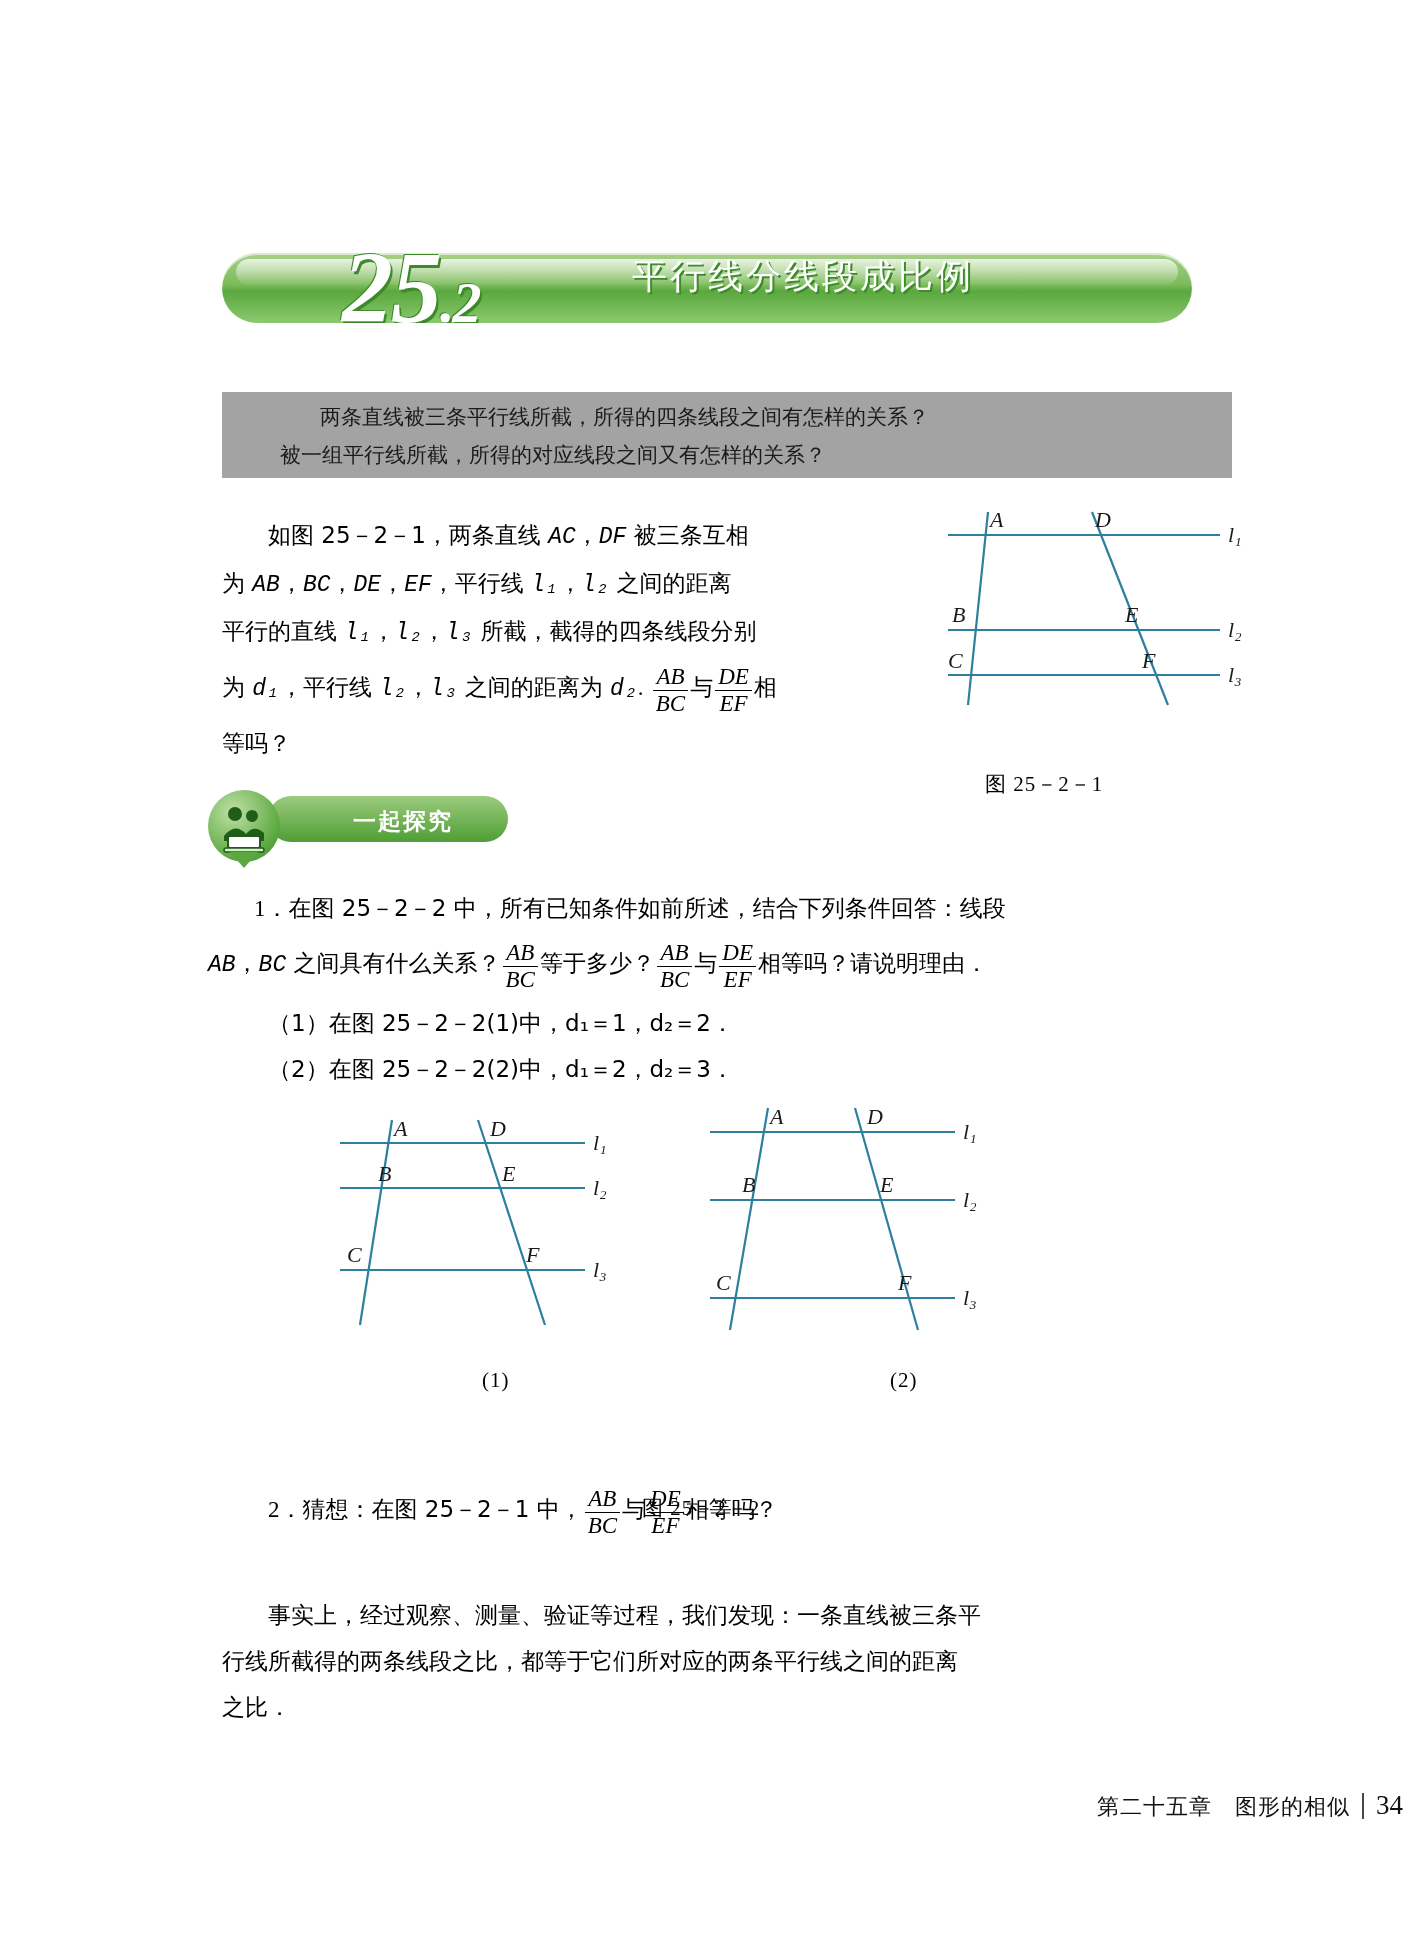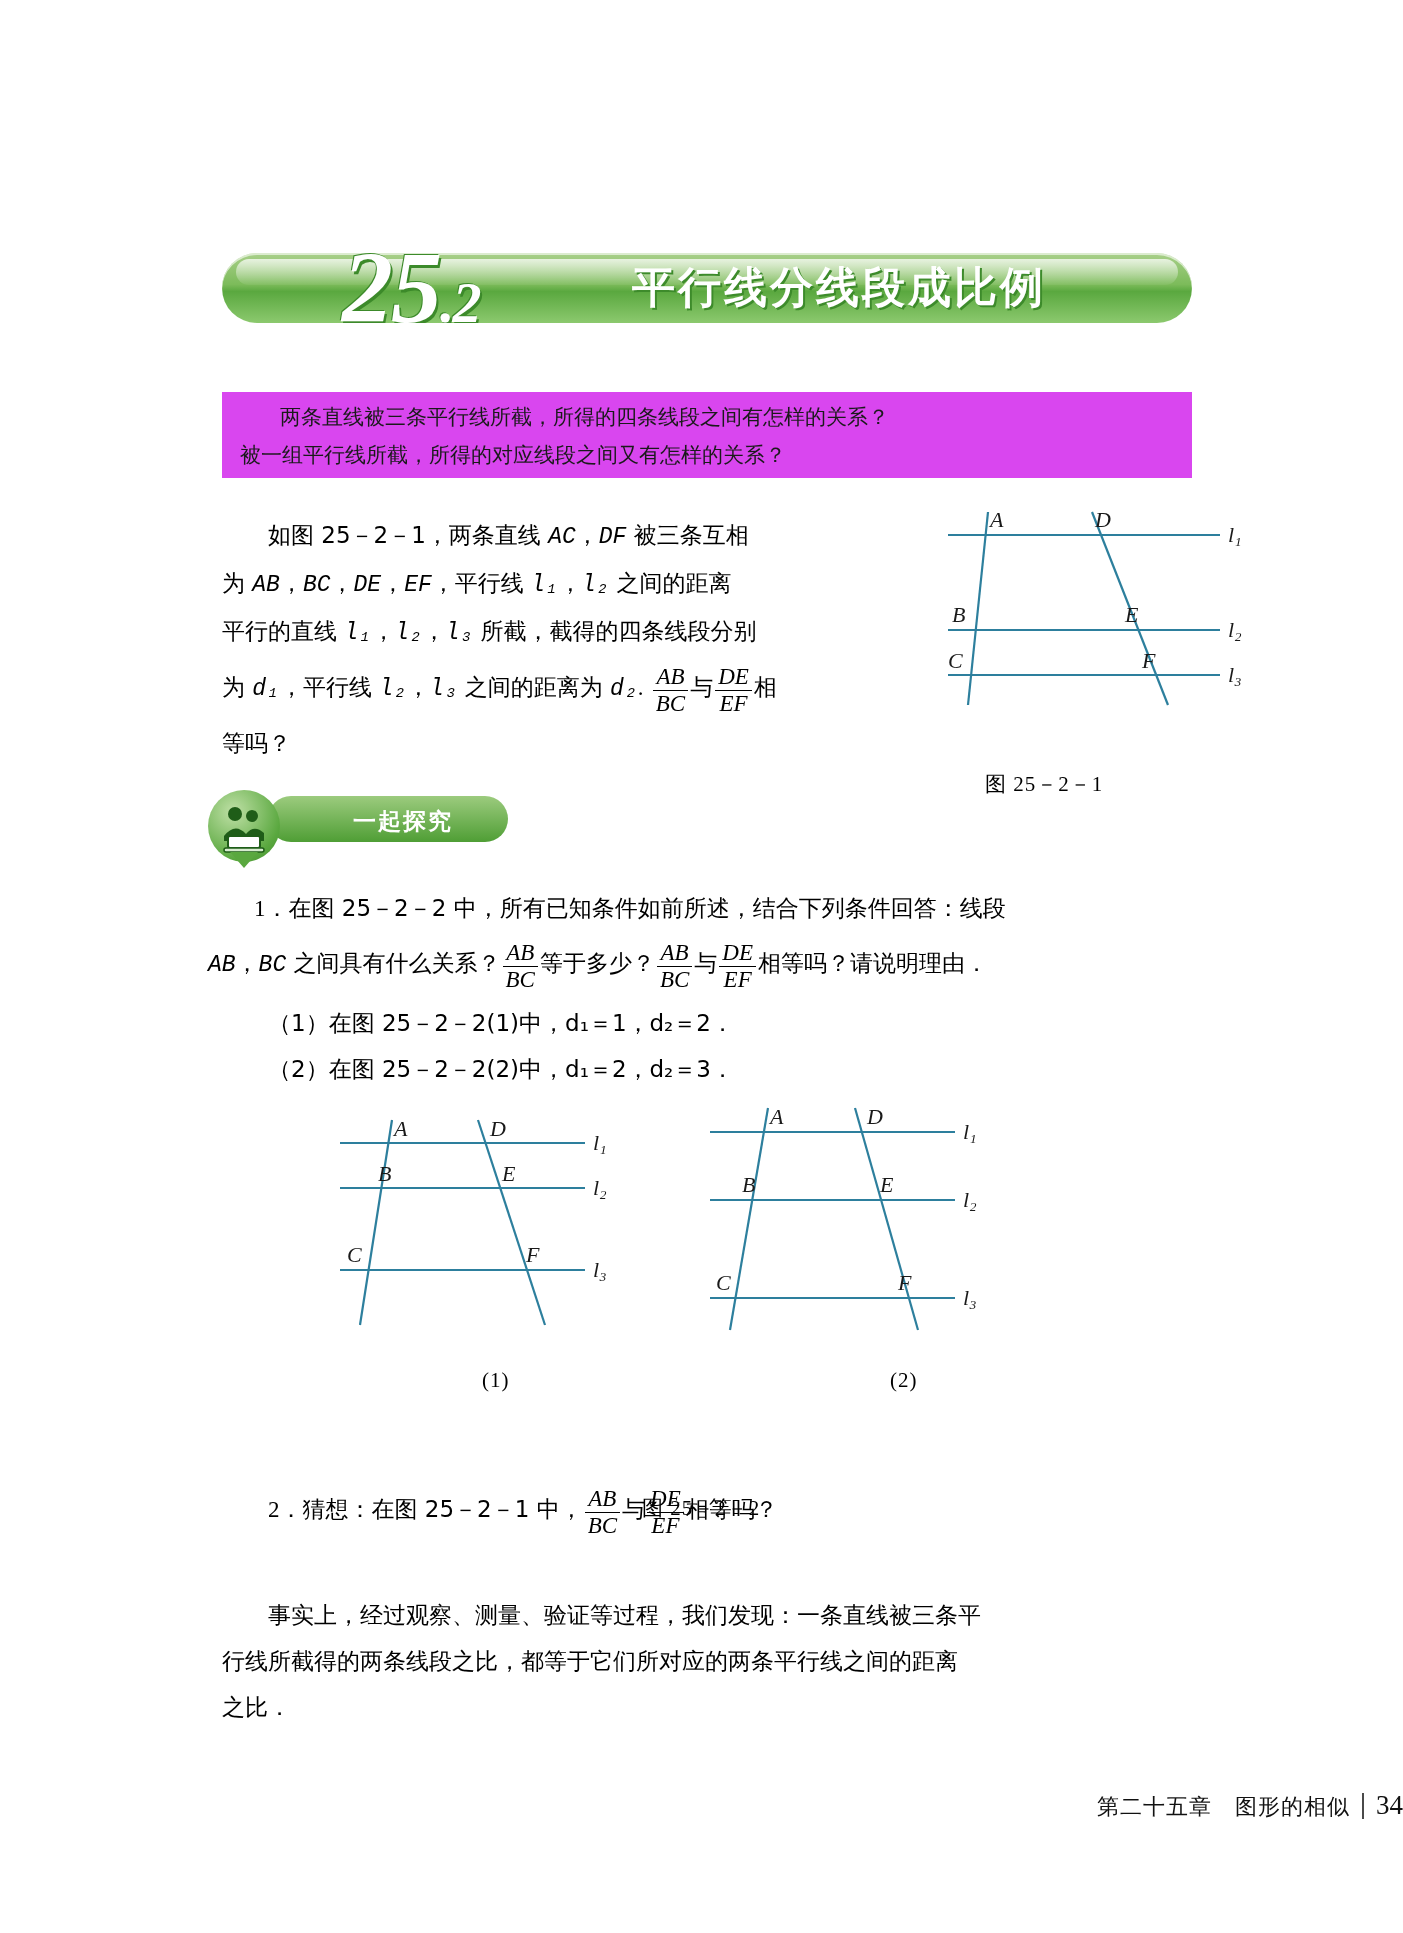--- a/index.html
+++ b/index.html
@@ -53,37 +53,38 @@
     letter-spacing: -2px;
     text-shadow: 2px 3px 0 #3c8a2a, -1px -1px 0 #3c8a2a;
     line-height: 1;
   }
   .banner-num .sub {
     font-size: 58px;
   }
   .banner-title {
     position: absolute;
     left: 410px;
-    top: 6px;
-    font-family: "DejaVu Sans", sans-serif;
-    font-weight: bold;
-    font-size: 43px;
+    top: 0;
+    font-family: "DejaVu Sans", sans-serif;
+    font-weight: normal;
+    font-size: 35px;
     color: #ffffff;
     letter-spacing: 3px;
     text-shadow: 2px 2px 0 #3d8b2b;
   }
 
   
   .intro-box {
     position: absolute;
     left: 222px;
     top: 392px;
     width: 970px;
     height: 86px;
-    background: #d946ef;
+    background: #a3a3a3;
+    padding-left: 40px;
   }
   .intro-box p {
     margin: 0;
     font-family: "DejaVu Sans", sans-serif;
     font-size: 21px;
     line-height: 38px;
     color: #1a1a1a;
     padding-left: 18px;
   }
   .intro-box p.first { text-indent: 40px; padding-top: 6px;}

